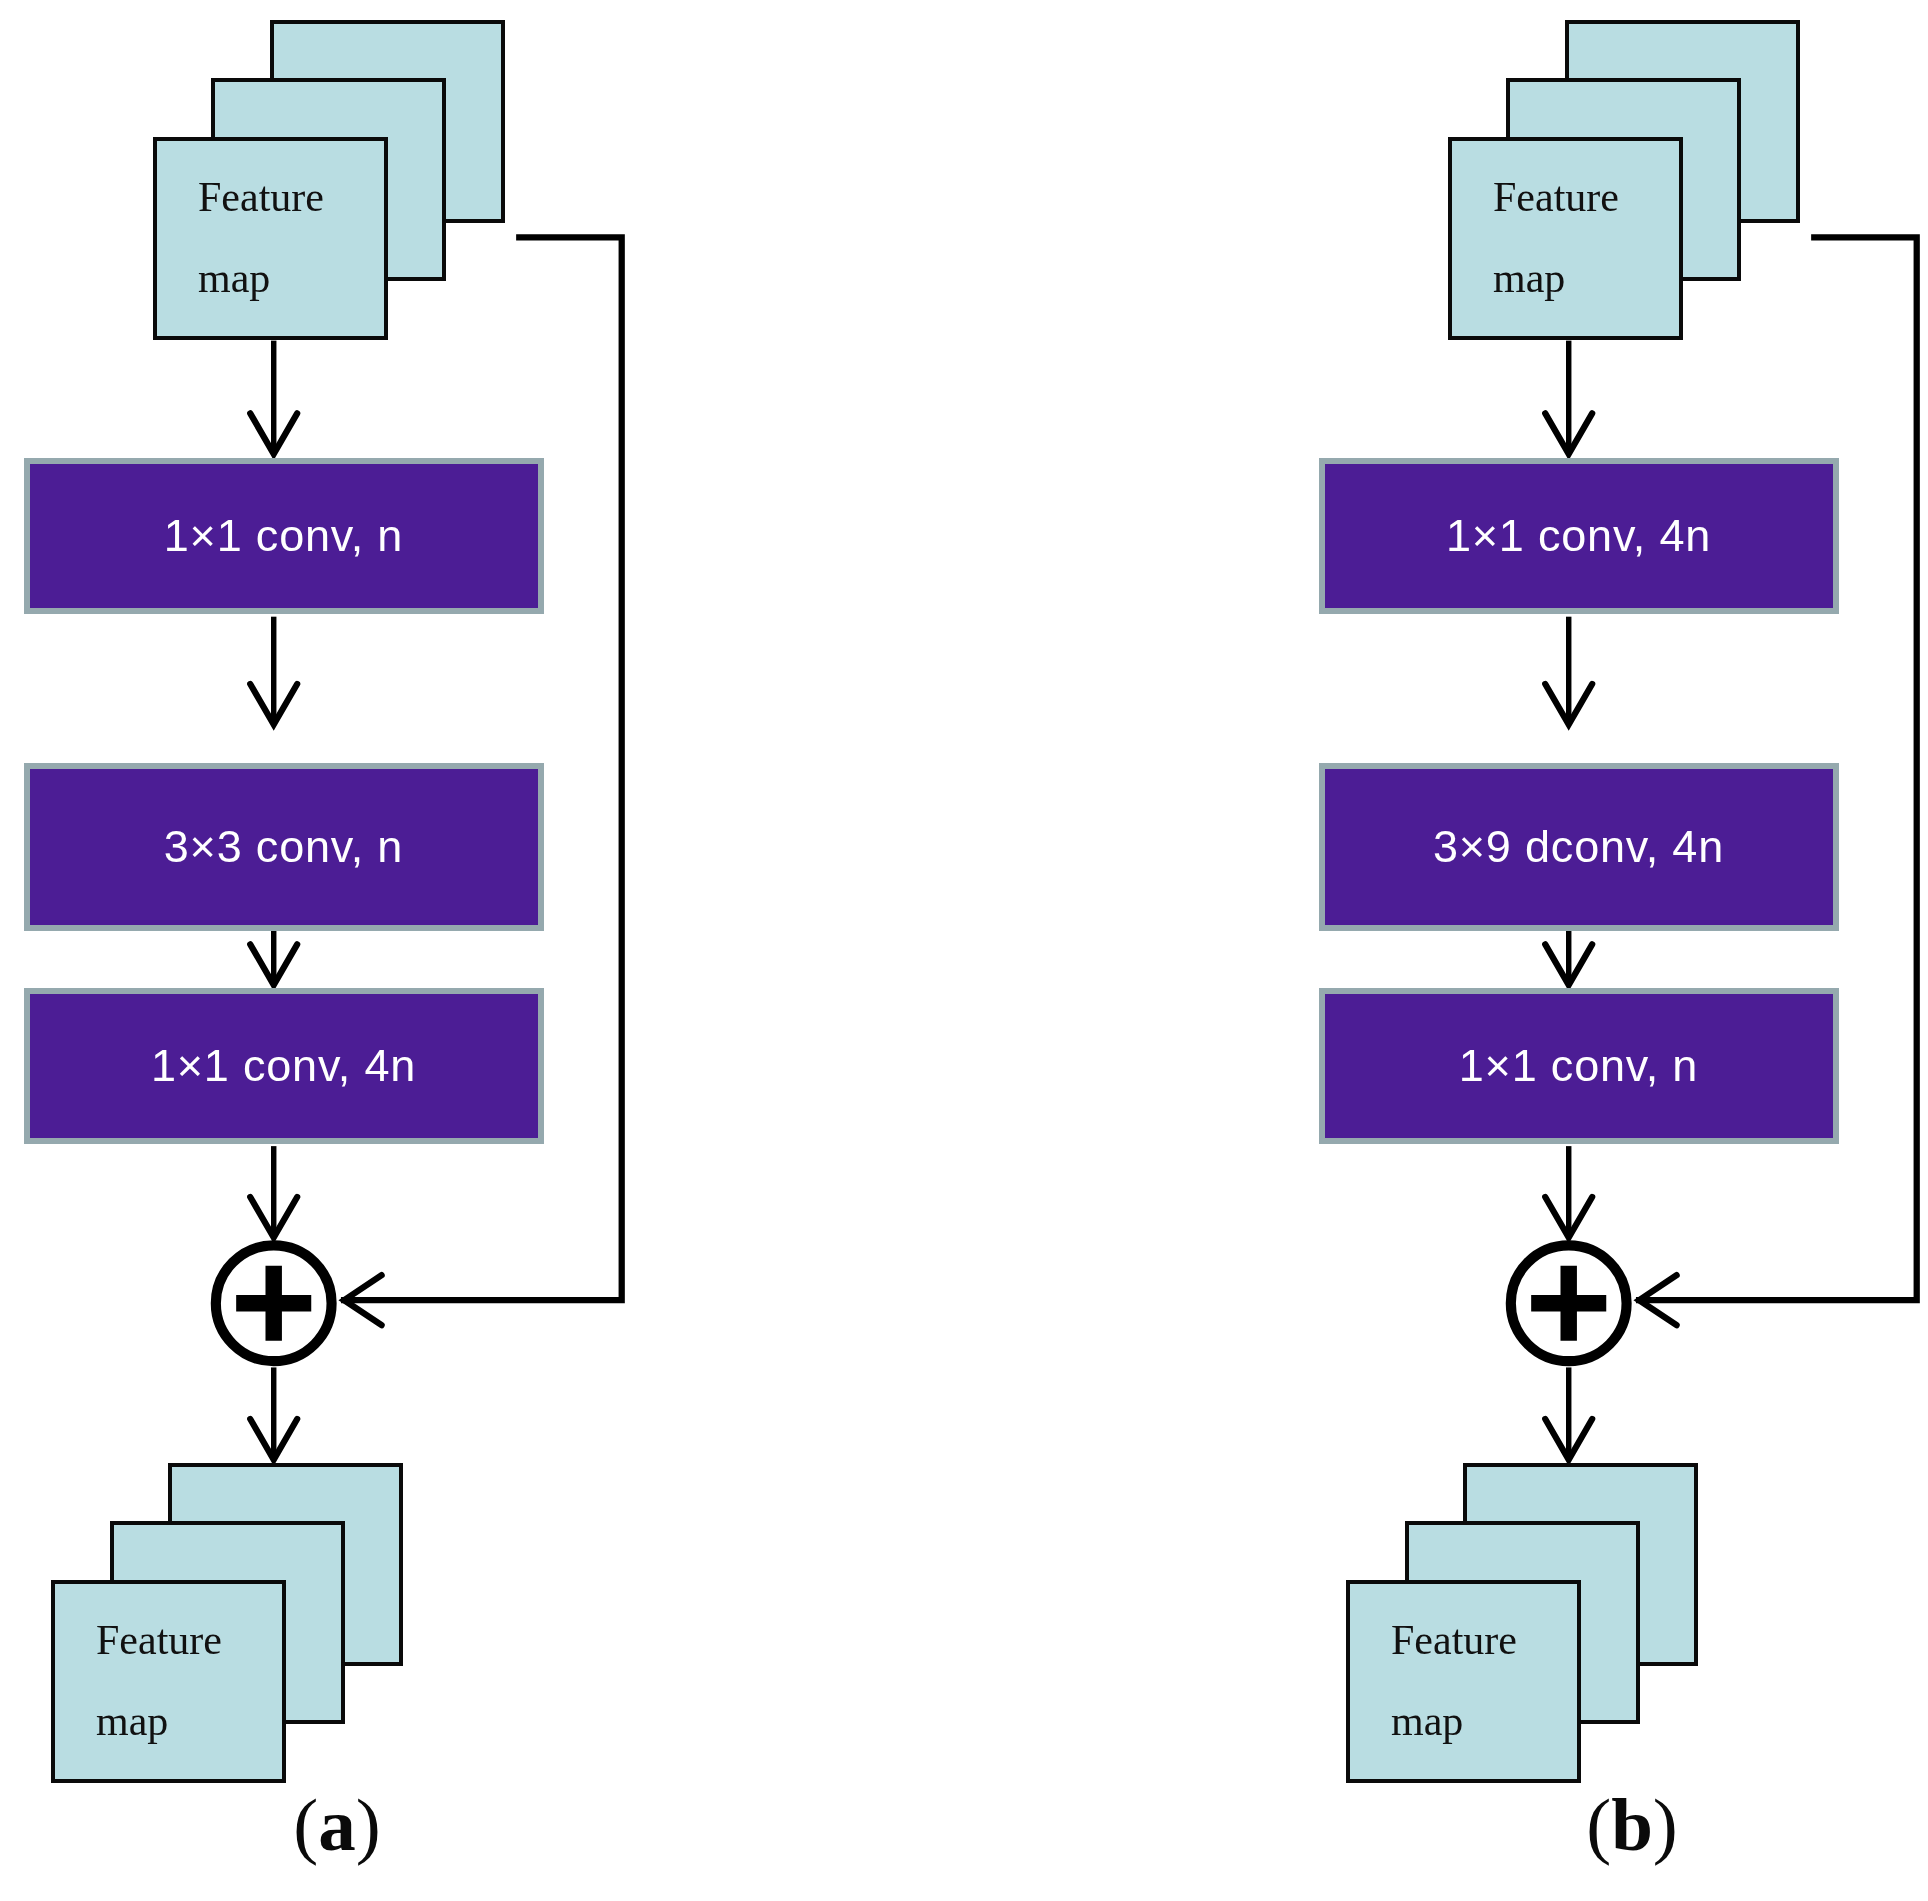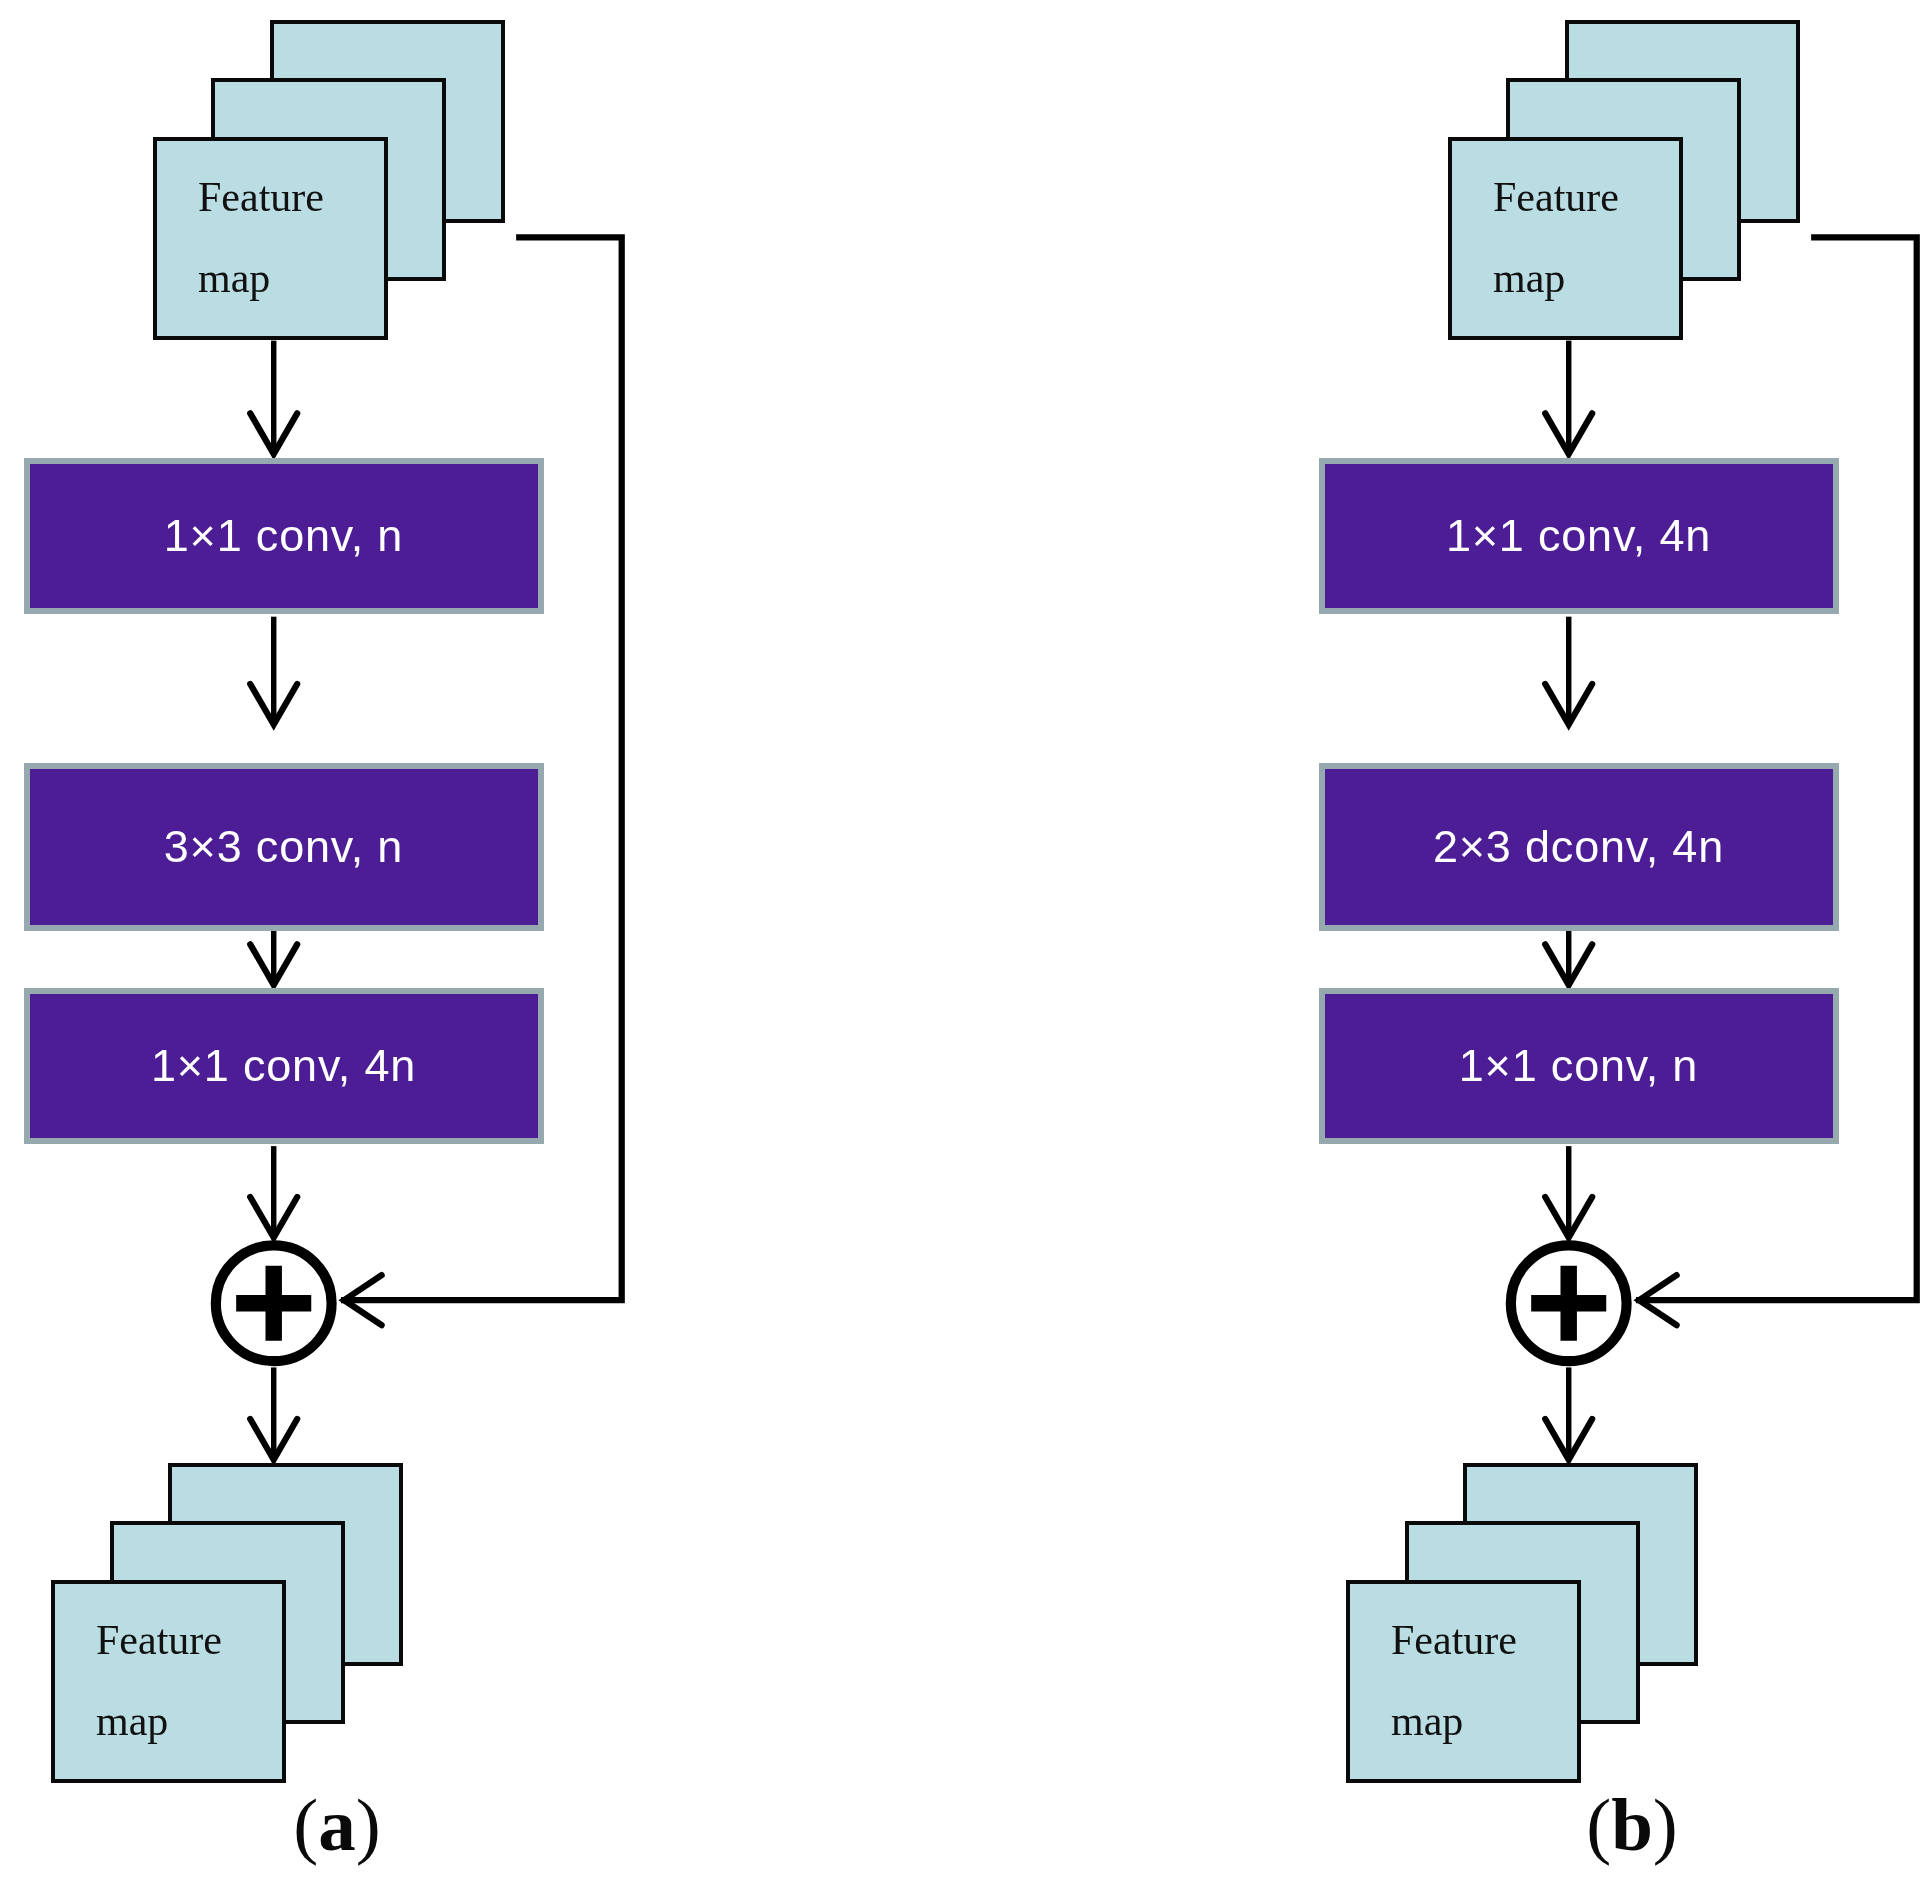--- a/index.html
+++ b/index.html
@@ -185,21 +185,21 @@
     <div class="fm-square sq-mid-top"></div>
     <div class="fm-square sq-front-top fm-label">
       <span>Feature</span>
       <span>map</span>
     </div>
 
     <div class="conv-block block-1">
       <span>1×1 conv, 4n</span>
     </div>
     <div class="conv-block block-2">
-      <span>2×3 dconv, 4n</span>
+      <span>3×9 dconv, 4n</span>
     </div>
     <div class="conv-block block-3">
       <span>1×1 conv, n</span>
     </div>
 
     <div class="fm-square sq-back-bot"></div>
     <div class="fm-square sq-mid-bot"></div>
     <div class="fm-square sq-front-bot fm-label">
       <span>Feature</span>
       <span>map</span>

